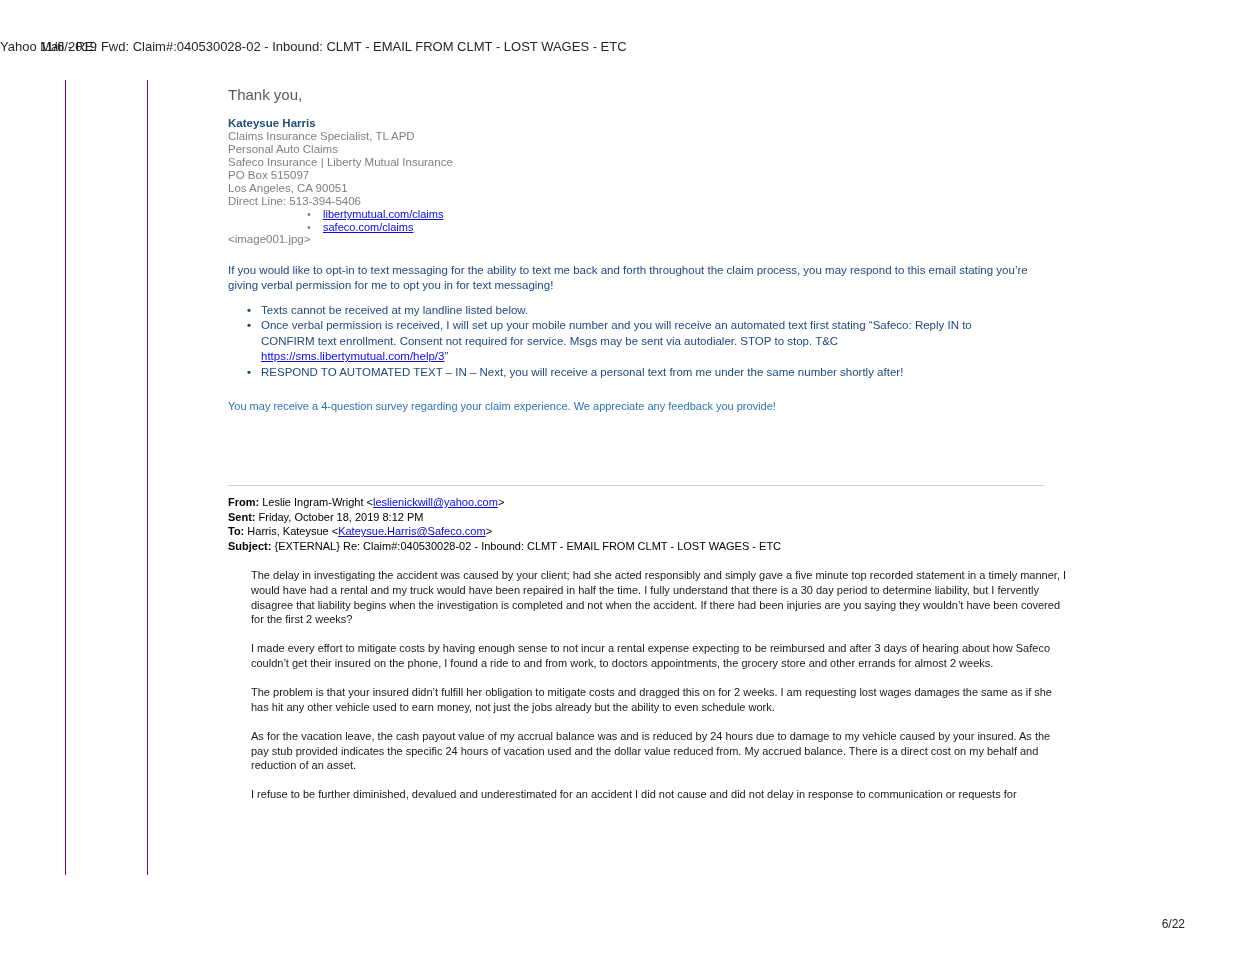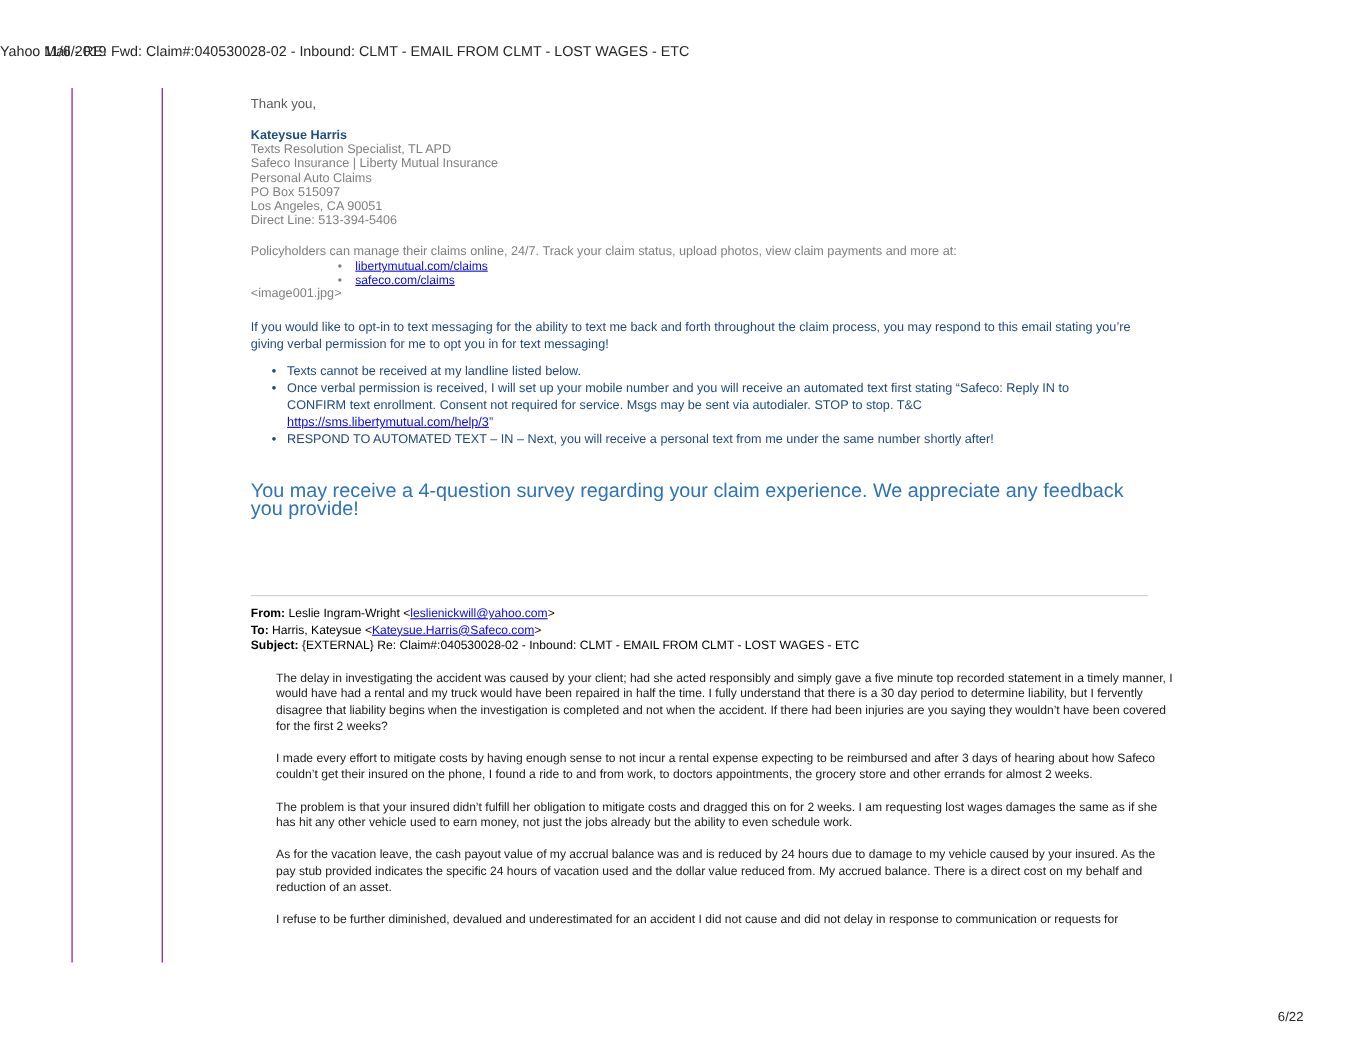--- a/index.html
+++ b/index.html
@@ -20,38 +20,38 @@
     color:var(--body-text);
   }
   .print-header{position:absolute;top:39px;left:0;width:100%;font-size:13px;color:var(--header-text);}
   .print-date{position:absolute;left:40px;top:0;}
   .print-title{width:100%;text-align:left;}
   .quote-bar{position:absolute;top:80px;width:1px;height:795px;background:var(--quote-bar);}
   .quote-bar.outer{left:65px;}
   .quote-bar.inner{left:147px;}
   .content{position:absolute;left:228px;top:85px;width:818px;}
 
-  .thanks{font-size:12px;color:#595959;margin-top:3px;margin-bottom:16px;line-height:13px;}
+  .thanks{font-size:15px;color:#595959;margin-top:3px;margin-bottom:16px;line-height:13px;}
   .sig-name{font-size:11.5px;font-weight:bold;color:var(--navy);line-height:13px;}
   .sig-line{font-size:11.5px;color:var(--sig-gray);line-height:13px;}
 
   .claims-intro{font-size:11.5px;color:var(--sig-gray);margin-top:15px;line-height:13px;}
   .claims-links{list-style:none;}
   .claims-links li{padding-left:95px;position:relative;line-height:12.5px;font-size:11px;}
   .claims-links li::before{content:"\2022";position:absolute;left:79px;color:var(--sig-gray);}
   a.doc-link{color:var(--link-blue);text-decoration:underline;cursor:pointer;}
   .image-placeholder{font-size:11.5px;color:var(--sig-gray);line-height:13px;}
 
   .optin-para{margin-top:17px;font-size:11.5px;color:var(--optin-blue);line-height:15px;width:812px;}
   .optin-bullets{list-style:none;margin-top:10px;}
   .optin-bullets li{position:relative;padding-left:33px;font-size:11.5px;color:var(--optin-blue);line-height:15.4px;width:790px;}
   .optin-bullets li::before{content:"\2022";position:absolute;left:19px;color:var(--optin-blue);font-weight:bold;}
   .bold{font-weight:normal;}
 
-  .survey-line{margin-top:30px;font-size:18px;color:var(--survey-blue);line-height:16px;}
+  .survey-line{margin-top:18px;font-size:11px;color:var(--survey-blue);line-height:16px;}
 
   .reply-divider{margin-top:71px;border:none;border-top:1px solid #cfcfcf;width:816px;}
   .reply-header{margin-top:9px;font-size:11px;color:#000;line-height:14.6px;}
   .reply-header .lbl{font-weight:bold;}
   .reply-body{margin-top:15px;margin-left:23px;}
   .reply-body p{font-size:11px;color:var(--body-text);line-height:14.6px;margin-bottom:14.6px;width:816px;}
 
   .page-number{position:absolute;top:917px;right:52px;font-size:12px;color:var(--header-text);}
 </style>
 </head>
@@ -64,49 +64,49 @@
 
 <div class="quote-bar outer"></div>
 <div class="quote-bar inner"></div>
 
 <div class="content">
 
   <div class="thanks">Thank you,</div>
 
   <div class="sig-block">
     <div class="sig-name">Kateysue Harris</div>
-    <div class="sig-line">Texts Resolution Specialist, TL APD</div>
+    <div class="sig-line">Claims Insurance Specialist, TL APD</div>
+    <div class="sig-line">Personal Auto Claims</div>
     <div class="sig-line">Safeco Insurance | Liberty Mutual Insurance</div>
-    <div class="sig-line">Personal Auto Claims</div>
     <div class="sig-line">PO Box 515097</div>
     <div class="sig-line">Los Angeles, CA 90051</div>
     <div class="sig-line">Direct Line: 513-394-5406</div>
   </div>
 
-  <div class="claims-intro">Policyholders can manage their claims online, 24/7. Track your claim status, upload photos, view claim payments and more at:</div>
   <ul class="claims-links">
     <li><a class="doc-link">libertymutual.com/claims</a></li>
     <li><a class="doc-link">safeco.com/claims</a></li>
   </ul>
   <div class="image-placeholder">&lt;image001.jpg&gt;</div>
 
   <div class="optin-para"><span>If you would like to </span><span class="bold">opt-in to text messaging</span><span> for the ability to text me back and forth throughout the claim process, you may respond to this email stating you’re giving verbal permission for me to opt you in for text messaging!</span></div>
 
   <ul class="optin-bullets">
     <li><span class="bold">Texts cannot be received at my landline listed below</span><span>.</span></li>
     <li><span>Once verbal permission is received, I will set up your mobile number and  you will receive an automated text first stating “Safeco: Reply IN to CONFIRM text enrollment. Consent not required for service. Msgs may be sent via autodialer. STOP to stop. T&amp;C </span><br><a class="doc-link">https://sms.libertymutual.com/help/3</a><span>”</span></li>
     <li class="bold">RESPOND TO AUTOMATED TEXT – IN – Next, you will receive a personal text from me under the same number shortly after!</li>
   </ul>
 
   <div class="survey-line">You may receive a 4-question survey regarding your claim experience. We appreciate any feedback you provide!</div>
 
   <hr class="reply-divider">
 
   <div class="reply-header">
     <div><span class="lbl">From:</span><span> Leslie Ingram-Wright &lt;</span><a class="doc-link">leslienickwill@yahoo.com</a><span>&gt;</span></div>
+    <div><span class="lbl">Sent:</span><span> Friday, October 18, 2019 8:12 PM</span></div>
     <div><span class="lbl">To:</span><span> Harris, Kateysue &lt;</span><a class="doc-link">Kateysue.Harris@Safeco.com</a><span>&gt;</span></div>
     <div><span class="lbl">Subject:</span><span> {EXTERNAL} Re: Claim#:040530028-02 - Inbound: CLMT - EMAIL FROM CLMT - LOST WAGES - ETC</span></div>
   </div>
 
   <div class="reply-body">
     <p>The delay in investigating the accident was caused by your client; had she acted responsibly and simply gave a five minute top recorded statement in a timely manner, I would have had a rental and my truck would have been repaired in half the time. I fully understand that there is a 30 day period to determine liability, but I fervently disagree that liability begins when the investigation is completed and not when the accident. If there had been injuries are you saying they wouldn’t have been covered for the first 2 weeks?</p>
     <p>I made every effort to mitigate costs by having enough sense to not incur a rental expense expecting to be reimbursed and after 3 days of hearing about how Safeco couldn’t get their insured on the phone, I found a ride to and from work, to doctors appointments, the grocery store and other errands for almost 2 weeks.</p>
     <p>The problem is that your insured didn’t fulfill her obligation to mitigate costs and dragged this on for 2 weeks.  I am requesting lost wages damages the same as if she has hit any other vehicle used to earn money, not just the jobs already but the ability to even schedule work.</p>
     <p>As for the vacation leave, the cash payout value of my accrual balance was and is reduced by 24 hours due to damage to my vehicle caused by your insured. As the pay stub provided indicates the specific 24 hours of vacation used and the dollar value reduced from. My accrued balance. There is a direct cost on my behalf and reduction of an asset.</p>
     <p>I refuse to be further diminished, devalued and underestimated for an accident I did not cause and did not delay in response to communication or requests for</p>

